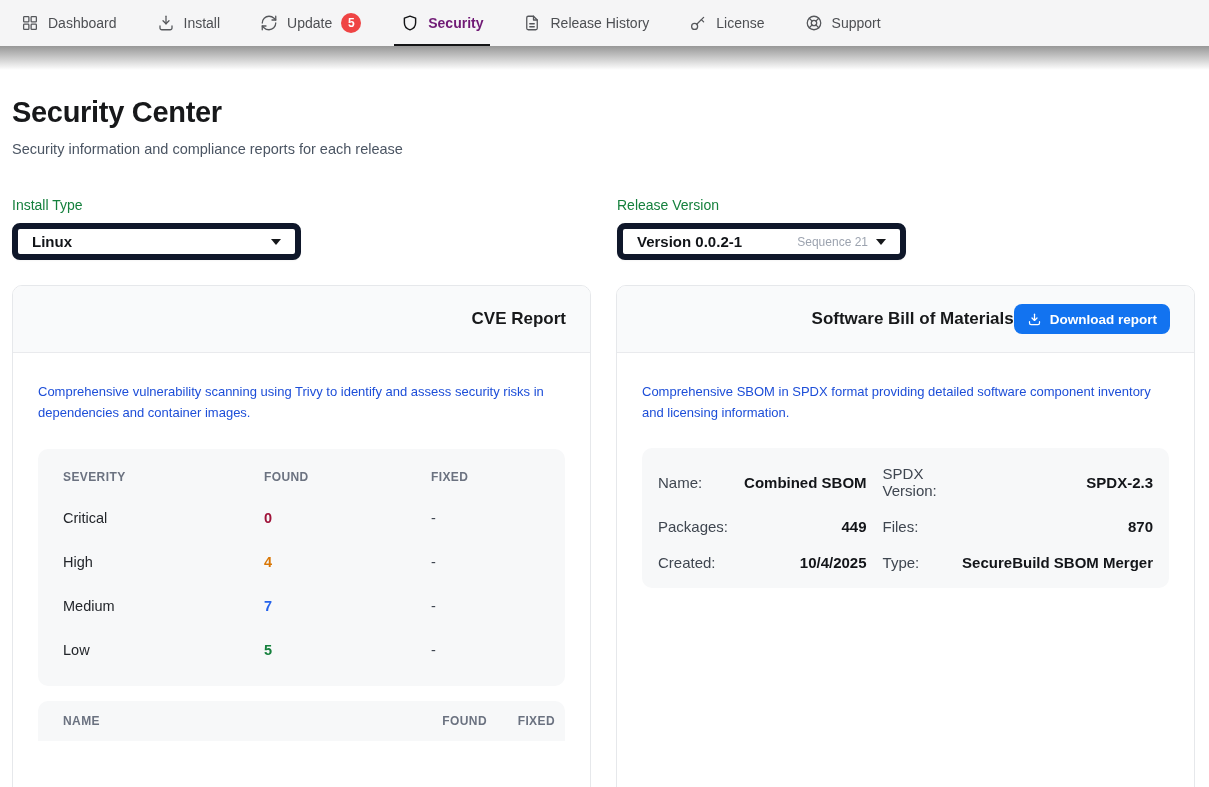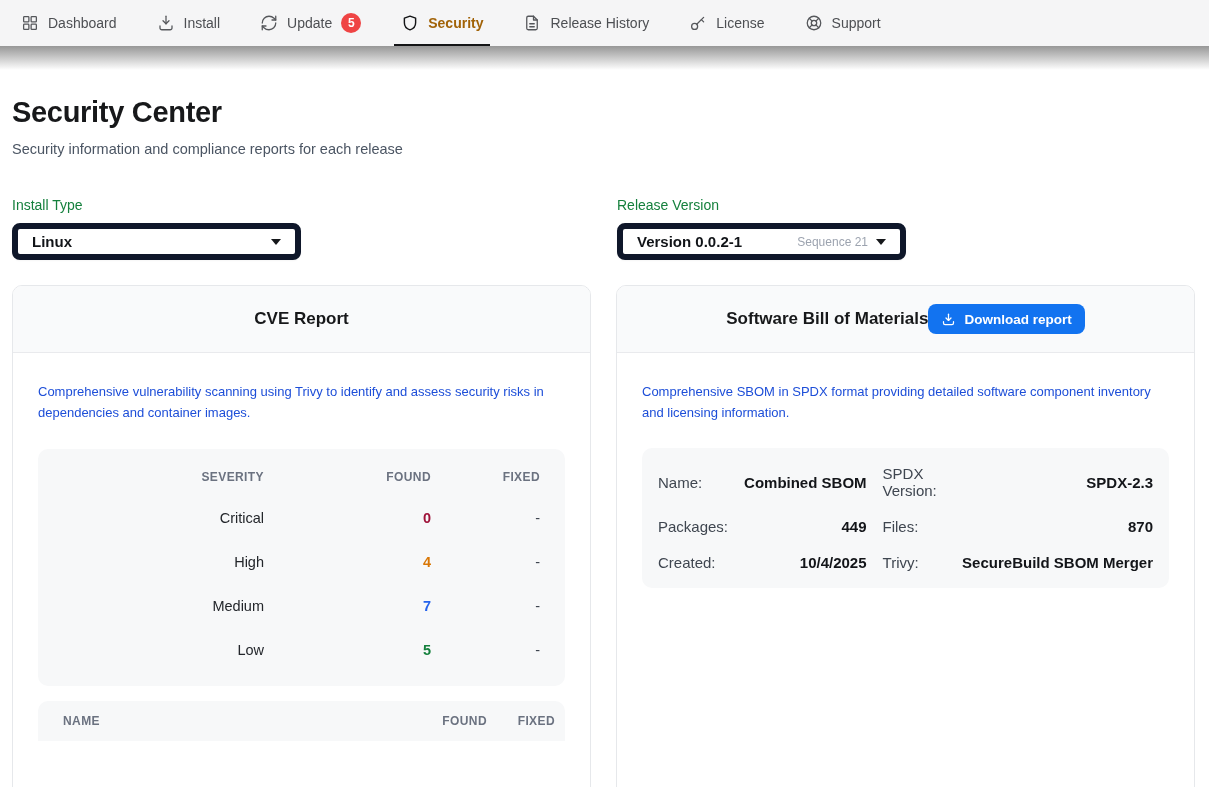--- a/index.html
+++ b/index.html
@@ -6,21 +6,21 @@
   html,body { width:1209px; height:787px; overflow:hidden; background:#ffffff;
     font-family:"Liberation Sans","DejaVu Sans",sans-serif; color:#1f2937; }
 
   
   .topnav { height:46px; background:#f5f5f6; display:flex; align-items:stretch;
     padding-left:12px; }
   .nav-item { position:relative; display:flex; align-items:center; gap:9px;
     padding:0 9px; margin-right:22px; font-size:14px; color:#4d4f53; cursor:pointer; }
   .nav-item svg { width:18px; height:18px; stroke:#55575b; stroke-width:1.7;
     fill:none; stroke-linecap:round; stroke-linejoin:round; }
-  .nav-item.active { color:#a16207; font-weight:700; }
+  .nav-item.active { color:#701a75; font-weight:700; }
   .nav-item.active svg { stroke:#141517; stroke-width:1.9; }
   .nav-item.active::after { content:""; position:absolute; left:2px; right:2px;
     bottom:0; height:2px; background:#141517; }
   .nav-badge { min-width:20px; height:20px; border-radius:10px; color:#fff;
     font-size:12px; font-weight:700; display:flex; align-items:center;
     justify-content:center; padding:0 6px; }
 
   .header-shadow { height:24px; background:linear-gradient(to bottom,#979797,#ffffff); }
 
   
@@ -38,30 +38,30 @@
   .select-value { font-size:15px; font-weight:700; color:#111418; flex:1; }
   .select-seq { font-size:12px; color:#9ca3af; margin-right:8px; }
   .caret { width:10px; height:6px; flex:none; }
 
   
   .cards { display:flex; gap:25px; margin-top:25px; align-items:stretch; }
   .card { flex:0 0 579px; border:1px solid #e6e8eb; border-radius:10px;
     background:#fff; overflow:hidden; min-height:560px; }
   .card-header { background:#f9fafb; border-bottom:1px solid #e9eaed;
     padding:0 24px; height:67px; display:flex; align-items:center;
-    justify-content:center; }
+    justify-content:flex-end; }
   .card-title { font-size:17px; font-weight:700; color:#17181a; }
   .card-body { padding:28px 25px; }
   .card-desc { font-size:13px; line-height:21px; color:#1d4ed8; max-width:530px; }
 
   
   .sev-table { margin-top:26px; background:#f7f8f9; border-radius:10px;
     padding:9px 0 14px; }
   .sev-head, .sev-row { display:grid; grid-template-columns:201px 167px 1fr;
-    align-items:center; padding:0 25px;text-align:right; }
+    align-items:center; padding:0 25px; }
   .sev-head { height:38px; }
   .sev-head span { font-size:12px; font-weight:700; letter-spacing:.4px;
     color:#6b7280; }
   .sev-row { height:44px; font-size:14.5px; color:#23262b; }
   .sev-row .num { font-weight:700; }
   .sev-row .dash { color:#3f4650; }
 
   .section-title { margin-top:27px; font-size:15px; font-weight:700; color:#1b1d20; }
   .cont-head { margin-top:15px; background:#f7f8f9; border-radius:10px 10px 0 0;
     height:40px; display:grid; grid-template-columns:1fr 80px 68px;
@@ -243,20 +243,20 @@
           <span class="sbom-label">SPDX Version:</span>
           <span class="sbom-value">SPDX-2.3</span>
 
           <span class="sbom-label">Packages:</span>
           <span class="sbom-value">449</span>
           <span class="sbom-label">Files:</span>
           <span class="sbom-value">870</span>
 
           <span class="sbom-label">Created:</span>
           <span class="sbom-value">10/4/2025</span>
-          <span class="sbom-label">Trivy:</span>
+          <span class="sbom-label">Type:</span>
           <span class="sbom-value">SecureBuild SBOM Merger</span>
         </div>
       </div>
     </section>
 
   </div>
 </main>
 
 </body></html>

